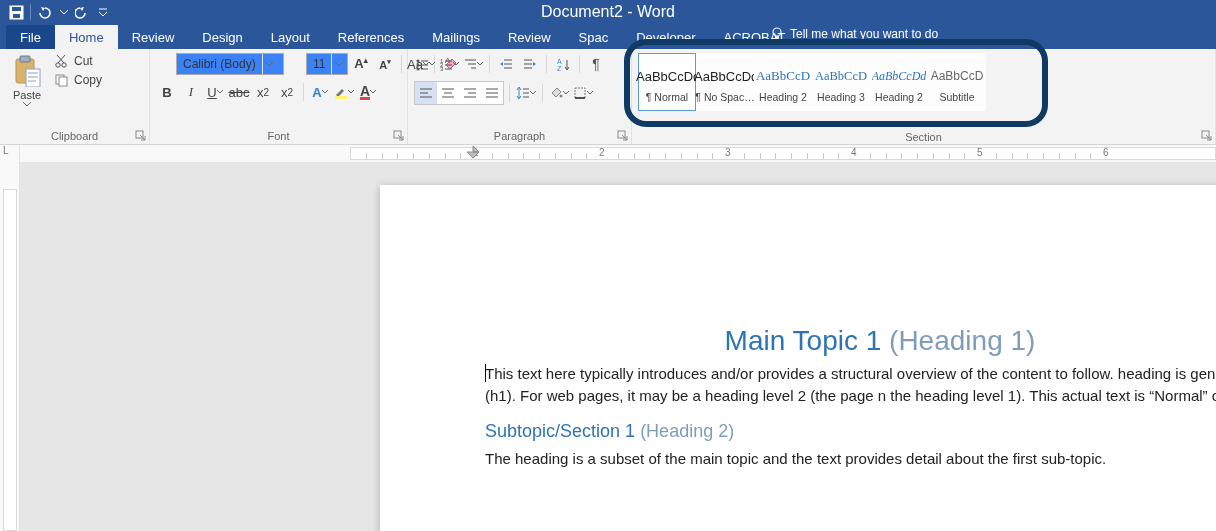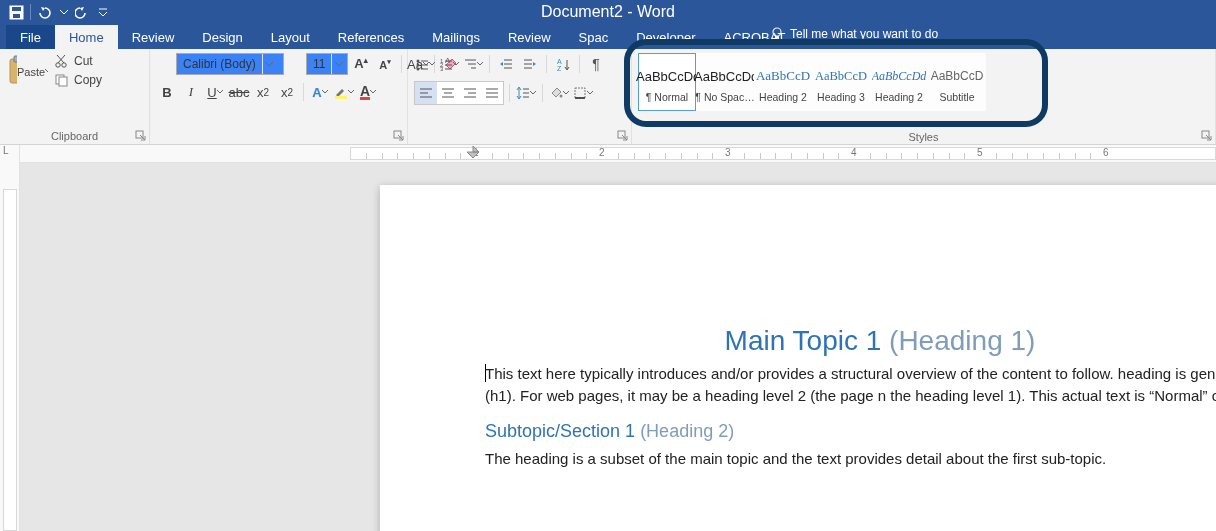--- a/index.html
+++ b/index.html
@@ -23,21 +23,21 @@
 
 
 .ribbon { height: 96px; background: #f3f3f3; border-bottom: 1px solid #d4d4d4; display: flex; position: relative; }
 .group { display: flex; flex-direction: column; border-right: 1px solid #e1e1e1; position: relative; }
 .group .body { flex: 1; display: flex; align-items: flex-start; padding: 4px 6px 0; }
 .group .label { text-align: center; font-size: 11px; color: #666; padding: 2px 0 2px; position: relative; margin-top: 18px; }
 .group .launcher { position: absolute; right: 2px; bottom: 2px; width: 12px; height: 12px; cursor: pointer; }
 .group .launcher svg { display: block; }
 
 
-.clip-left { display: flex; flex-direction: row; align-items: center; width: 42px; padding-top: 2px; cursor: pointer; }
+.clip-left { display: flex; flex-direction: column; align-items: center; width: 42px; padding-top: 2px; cursor: pointer; }
 .clip-left .pastetxt { font-size: 11px; color: #444; margin-top: 2px; }
 .clip-right { display: flex; flex-direction: column; gap: 3px; margin-left: 4px; font-size: 12px; color: #444; }
 .clip-right .row { display: flex; align-items: center; gap: 6px; cursor: pointer; padding: 1px 2px; }
 .clip-right svg { flex: none; }
 
 
 .font-body { flex-direction: column; gap: 6px; }
 .font-row { display: flex; align-items: center; gap: 2px; }
 .combo { display: flex; align-items: center; height: 22px; border: 1px solid #ababab; background: #3b82f6; font-size: 12px; cursor: pointer; margin-left: 20px; }
 .combo .val { padding: 0 6px; color: #333; }
@@ -274,20 +274,21 @@
             </svg>
         </div>
         <div class="ibtn">
             <span class="Aclr">A</span>
             <svg width="6" height="6">
               <path d="M0 1 L3 4 L6 1" fill="none" stroke="#666"></path>
             </svg>
           </div>
       </div>
     </div>
+    <div class="label">Font</div>
     <div class="launcher">
         <svg width="12" height="12">
           <rect x="1" y="1" width="7" height="7" fill="none" stroke="#888"></rect>
           <path d="M5 5 L10 10 M10 6 V10 H6" fill="none" stroke="#888"></path>
         </svg>
       </div>
   </div>
 
   <div class="group" style="width:224px;">
     <div class="body para-body">
@@ -415,20 +416,21 @@
             <svg width="14" height="14">
               <rect x="2" y="2" width="10" height="10" fill="none" stroke="#777" stroke-dasharray="2 1"></rect>
               <line x1="2" y1="12" x2="12" y2="12" stroke="#333" stroke-width="1.6"></line>
             </svg>
             <svg width="6" height="6">
               <path d="M0 1 L3 4 L6 1" fill="none" stroke="#666"></path>
             </svg>
           </div>
       </div>
     </div>
+    <div class="label">Paragraph</div>
     <div class="launcher">
         <svg width="12" height="12">
           <rect x="1" y="1" width="7" height="7" fill="none" stroke="#888"></rect>
           <path d="M5 5 L10 10 M10 6 V10 H6" fill="none" stroke="#888"></path>
         </svg>
       </div>
   </div>
 
   <div class="group" style="flex:1;">
     <div class="body styles-body">
@@ -452,21 +454,21 @@
           <div class="swatch">
             <div class="prev" style="font-size:12px;color:#2e74b5;font-style:italic;font-family:'Calibri Light';">AaBbCcDd</div>
             <div class="nm">Heading 2</div>
           </div>
           <div class="swatch">
             <div class="prev" style="font-size:12px;color:#666;">AaBbCcD</div>
             <div class="nm">Subtitle</div>
           </div>
         </div>
     </div>
-    <div class="label">Styles</div>
+    <div class="label">Section</div>
     <div class="launcher">
         <svg width="12" height="12">
           <rect x="1" y="1" width="7" height="7" fill="none" stroke="#888"></rect>
           <path d="M5 5 L10 10 M10 6 V10 H6" fill="none" stroke="#888"></path>
         </svg>
       </div>
   </div>
 
   <div class="styles-highlight" id="styles-highlight" style="left: 624px; top: -10px; width: 424px; height: 88px;"></div>
 </div>

